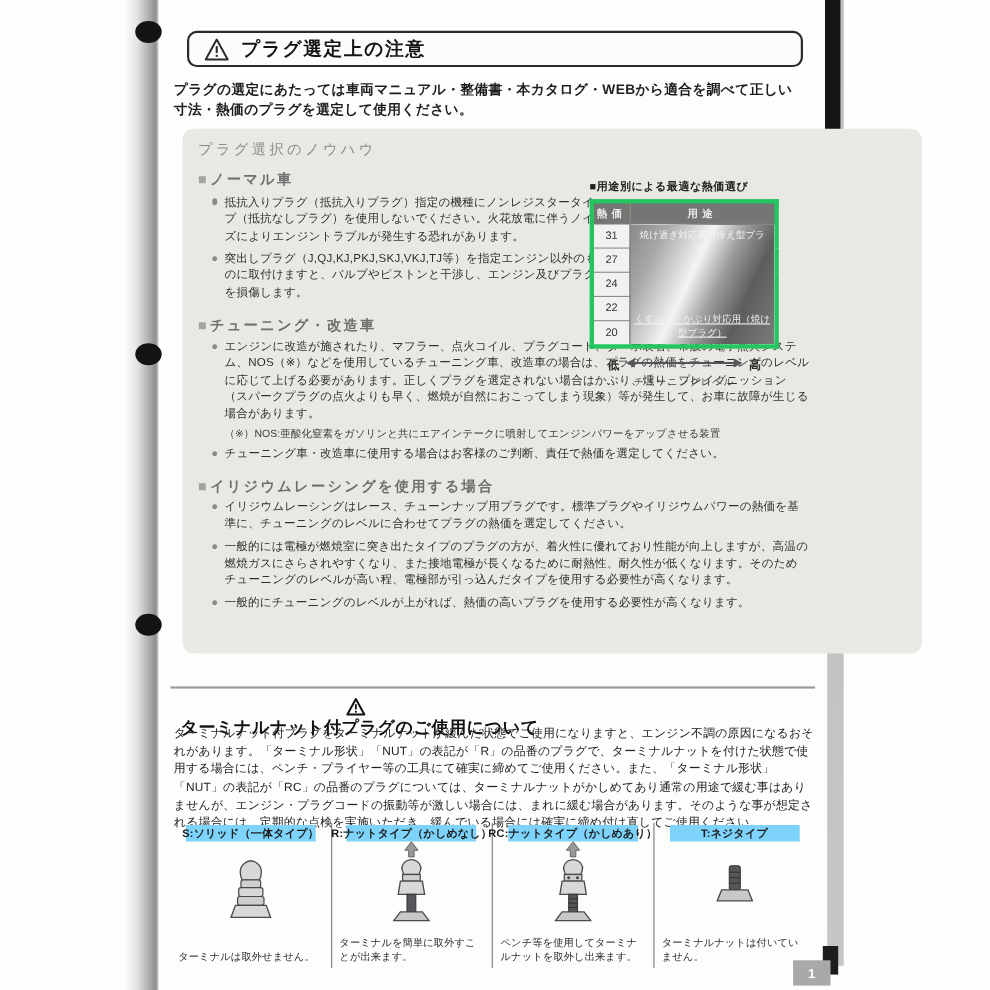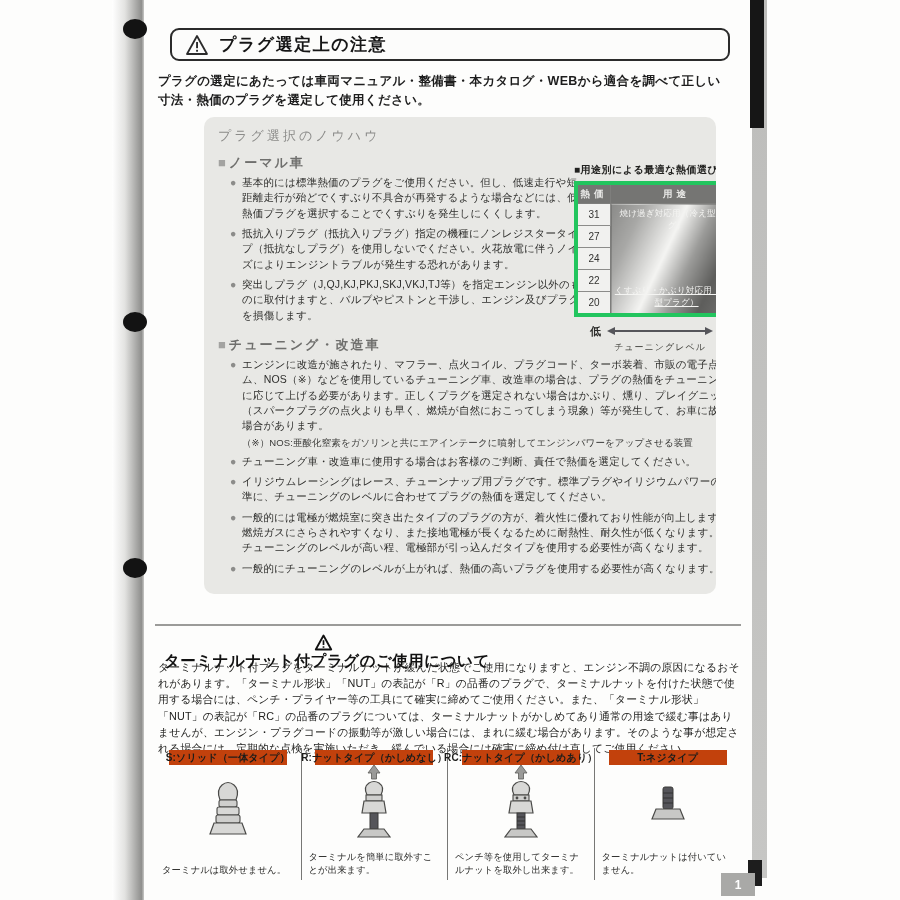--- a/index.html
+++ b/index.html
@@ -19,22 +19,22 @@
 
   
   .title-box{position:absolute;left:170px;top:28px;width:560px;height:33px;border:2px solid #2b2b2b;
         border-radius:9px;background:#fcfcfb;display:flex;align-items:center;padding-left:13px;box-sizing:border-box;}
   .title-box .txt{font-size:17px;font-weight:bold;color:#161616;letter-spacing:1.5px;margin-left:10px;}
   .warn-icon{flex:0 0 auto;display:inline-flex;}
   .intro{position:absolute;left:158px;top:72px;width:568px;font-size:12.5px;font-weight:bold;
         color:#1d1d1d;line-height:1.55;letter-spacing:.3px;}
 
   
-  .knowhow{position:absolute;left:166px;top:117px;width:512px;height:477px;background:#e8e8e5;
-        border-radius:10px;box-sizing:border-box;padding:10px 16px 0 14px;overflow:hidden;margin-left:38px;}
+  .knowhow{position:absolute;left:166px;top:117px;width:672px;height:477px;background:#e8e8e5;
+        border-radius:10px;box-sizing:border-box;padding:10px 16px 0 14px;overflow:hidden;}
   .kh-title{font-size:13px;color:#8b8b89;letter-spacing:3px;margin-bottom:6px;}
   .sec-head{font-size:13px;font-weight:bold;color:#6f6f6d;letter-spacing:2px;margin:9px 0 3px 0;}
   .sec-head .sq{color:#a3a3a1;margin-right:1px;}
   .bullet{position:relative;padding-left:12px;margin:0 0 5px 12px;font-size:10.5px;line-height:1.46;
         color:#2e2e2c;letter-spacing:.2px;}
   .bullet .dot{position:absolute;left:0;top:0;color:#8c8c8a;}
   .w-narrow{width:340px;}
   .w-wide{width:532px;}
   .note{font-size:9.5px;color:#3a3a38;margin:-2px 0 4px 24px;letter-spacing:.1px;}
 
@@ -61,21 +61,21 @@
   .term-head .txt{font-size:15.5px;font-weight:bold;color:#111111;margin-left:6px;letter-spacing:.5px;}
   .term-body{position:absolute;left:158px;top:659px;width:584px;font-size:10.8px;line-height:1.5;
         color:#222220;letter-spacing:.2px;}
 
   
   .types{position:absolute;left:155px;top:748px;width:586px;height:124px;display:grid;
         grid-template-columns:1fr 1fr 1fr 1fr;}
   .type-col{position:relative;border-right:1px solid #777775;box-sizing:border-box;padding:2px 7px 4px 7px;
         display:flex;flex-direction:column;align-items:center;}
   .type-col:last-child{border-right:none;}
-  .type-head{width:118px;height:15px;background:#c2410c;color:#1c1c1a;font-size:10px;font-weight:bold;
+  .type-head{width:118px;height:15px;background:#7dd3fc;color:#1c1c1a;font-size:10px;font-weight:bold;
         display:flex;align-items:center;justify-content:center;letter-spacing:.2px;white-space:nowrap;}
   .type-art{flex:1;display:flex;align-items:center;justify-content:center;}
   .type-cap{font-size:9.3px;color:#2a2a28;line-height:1.35;align-self:stretch;letter-spacing:.1px;}
 </style>
 </head>
 <body>
 
 <div class="scan">
 
   <div class="spine"></div>
@@ -100,29 +100,30 @@
     </span>
     <span class="txt">プラグ選定上の注意</span>
   </div>
 
   <div class="intro">プラグの選定にあたっては車両マニュアル・整備書・本カタログ・WEBから適合を調べて正しい寸法・熱価のプラグを選定して使用ください。</div>
 
   <div class="knowhow">
     <div class="kh-title">プラグ選択のノウハウ</div>
 
     <div class="sec-head"><span class="sq">■</span><span>ノーマル車</span></div>
-    <p class="bullet w-narrow"><span class="dot">●</span><span>基本的には標準熱価のプラグをご使用ください。但し、低速走行や短距離走行が殆どでくすぶり不具合が再発するような場合などには、低熱価プラグを選択することでくすぶりを発生しにくくします。</span></p>
+    <p class="bullet w-narrow"><span class="dot">●</span></p>
     <p class="bullet w-narrow"><span class="dot">●</span><span>抵抗入りプラグ（抵抗入りプラグ）指定の機種にノンレジスタータイプ（抵抗なしプラグ）を使用しないでください。火花放電に伴うノイズによりエンジントラブルが発生する恐れがあります。</span></p>
     <p class="bullet w-narrow"><span class="dot">●</span><span>突出しプラグ（J,QJ,KJ,PKJ,SKJ,VKJ,TJ等）を指定エンジン以外のものに取付けますと、バルブやピストンと干渉し、エンジン及びプラグを損傷します。</span></p>
 
     <div class="sec-head" style="margin-top:13px;"><span class="sq">■</span><span>チューニング・改造車</span></div>
     <p class="bullet w-wide"><span class="dot">●</span><span>エンジンに改造が施されたり、マフラー、点火コイル、プラグコード、ターボ装着、市販の電子点火システム、NOS（※）などを使用しているチューニング車、改造車の場合は、プラグの熱価をチューニングのレベルに応じて上げる必要があります。正しくプラグを選定されない場合はかぶり、燻り、プレイグニッション（スパークプラグの点火よりも早く、燃焼が自然におこってしまう現象）等が発生して、お車に故障が生じる場合があります。</span></p>
     <div class="note">（※）NOS:亜酸化窒素をガソリンと共にエアインテークに噴射してエンジンパワーをアップさせる装置</div>
     <p class="bullet w-wide"><span class="dot">●</span><span>チューニング車・改造車に使用する場合はお客様のご判断、責任で熱価を選定してください。</span></p>
 
+    <div class="sec-head" style="margin-top:13px;"><span class="sq">■</span><span>イリジウムレーシングを使用する場合</span></div>
     <p class="bullet w-wide"><span class="dot">●</span><span>イリジウムレーシングはレース、チューンナップ用プラグです。標準プラグやイリジウムパワーの熱価を基準に、チューニングのレベルに合わせてプラグの熱価を選定してください。</span></p>
     <p class="bullet w-wide"><span class="dot">●</span><span>一般的には電極が燃焼室に突き出たタイプのプラグの方が、着火性に優れており性能が向上しますが、高温の燃焼ガスにさらされやすくなり、また接地電極が長くなるために耐熱性、耐久性が低くなります。そのためチューニングのレベルが高い程、電極部が引っ込んだタイプを使用する必要性が高くなります。</span></p>
     <p class="bullet w-wide"><span class="dot">●</span><span>一般的にチューニングのレベルが上がれば、熱価の高いプラグを使用する必要性が高くなります。</span></p>
 
     <div class="heat-block">
       <div class="heat-title">■用途別による最適な熱価選び</div>
       <table class="heat-table">
         <tbody>
             <tr>
           <th>熱価</th>

